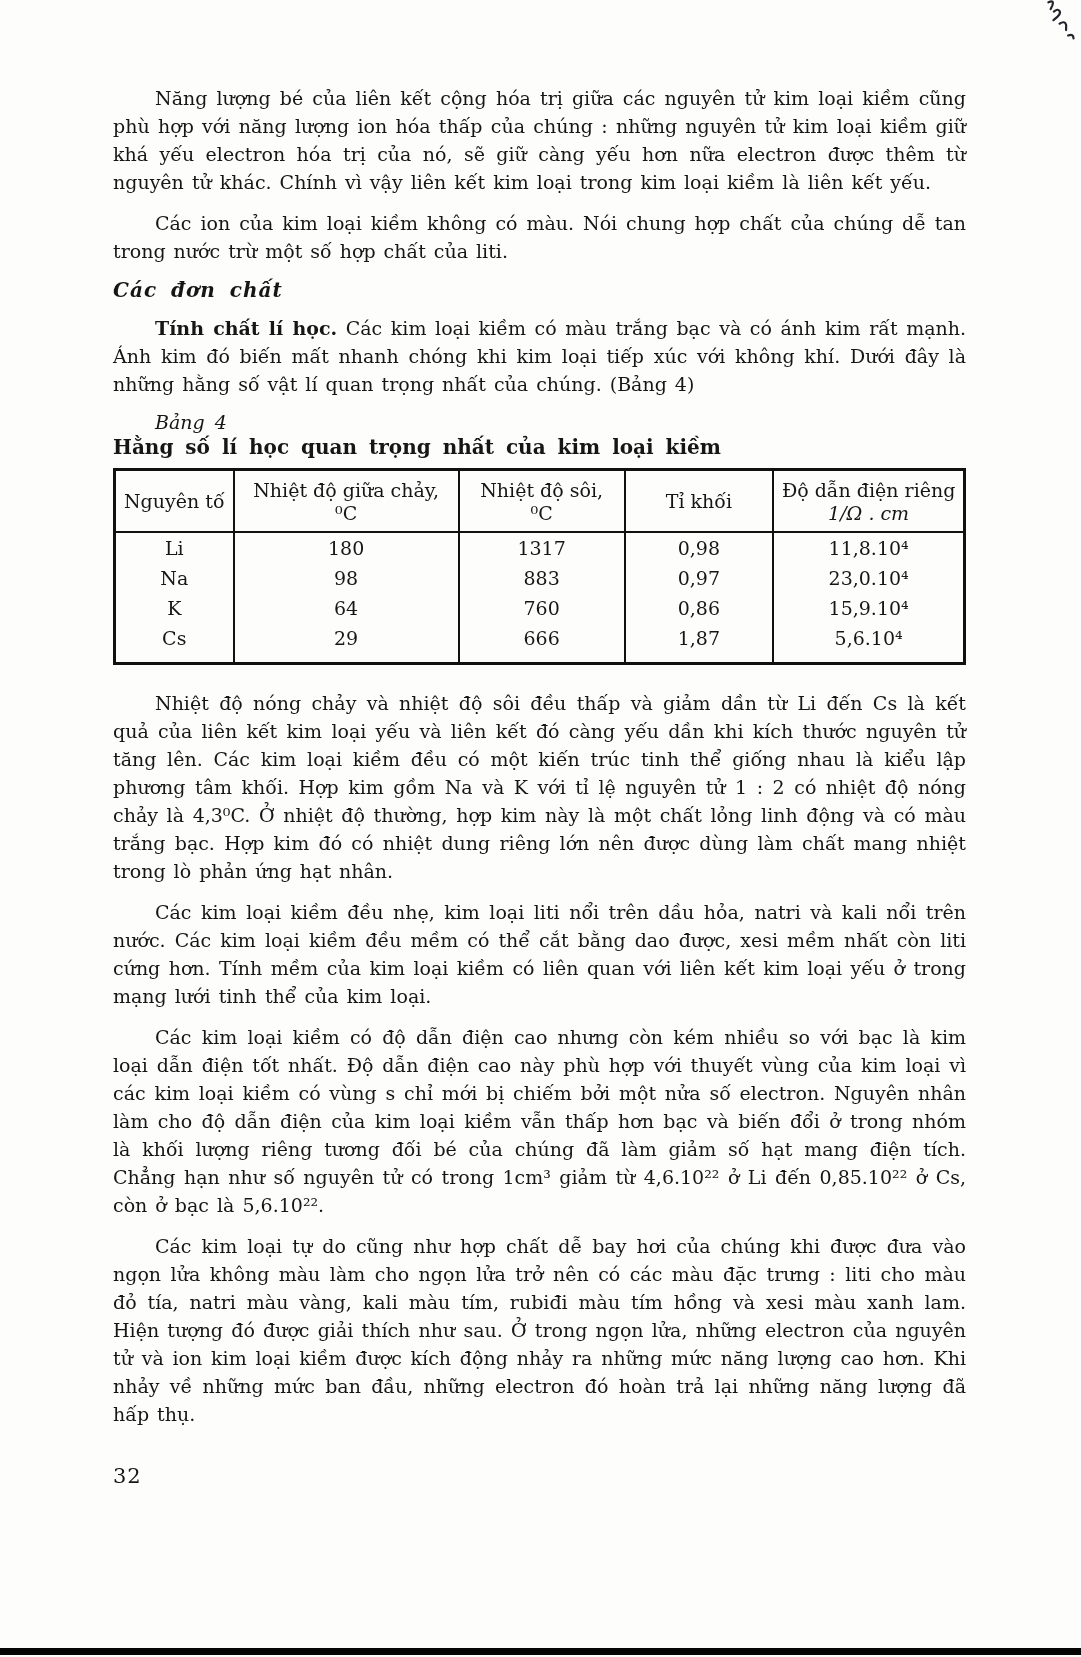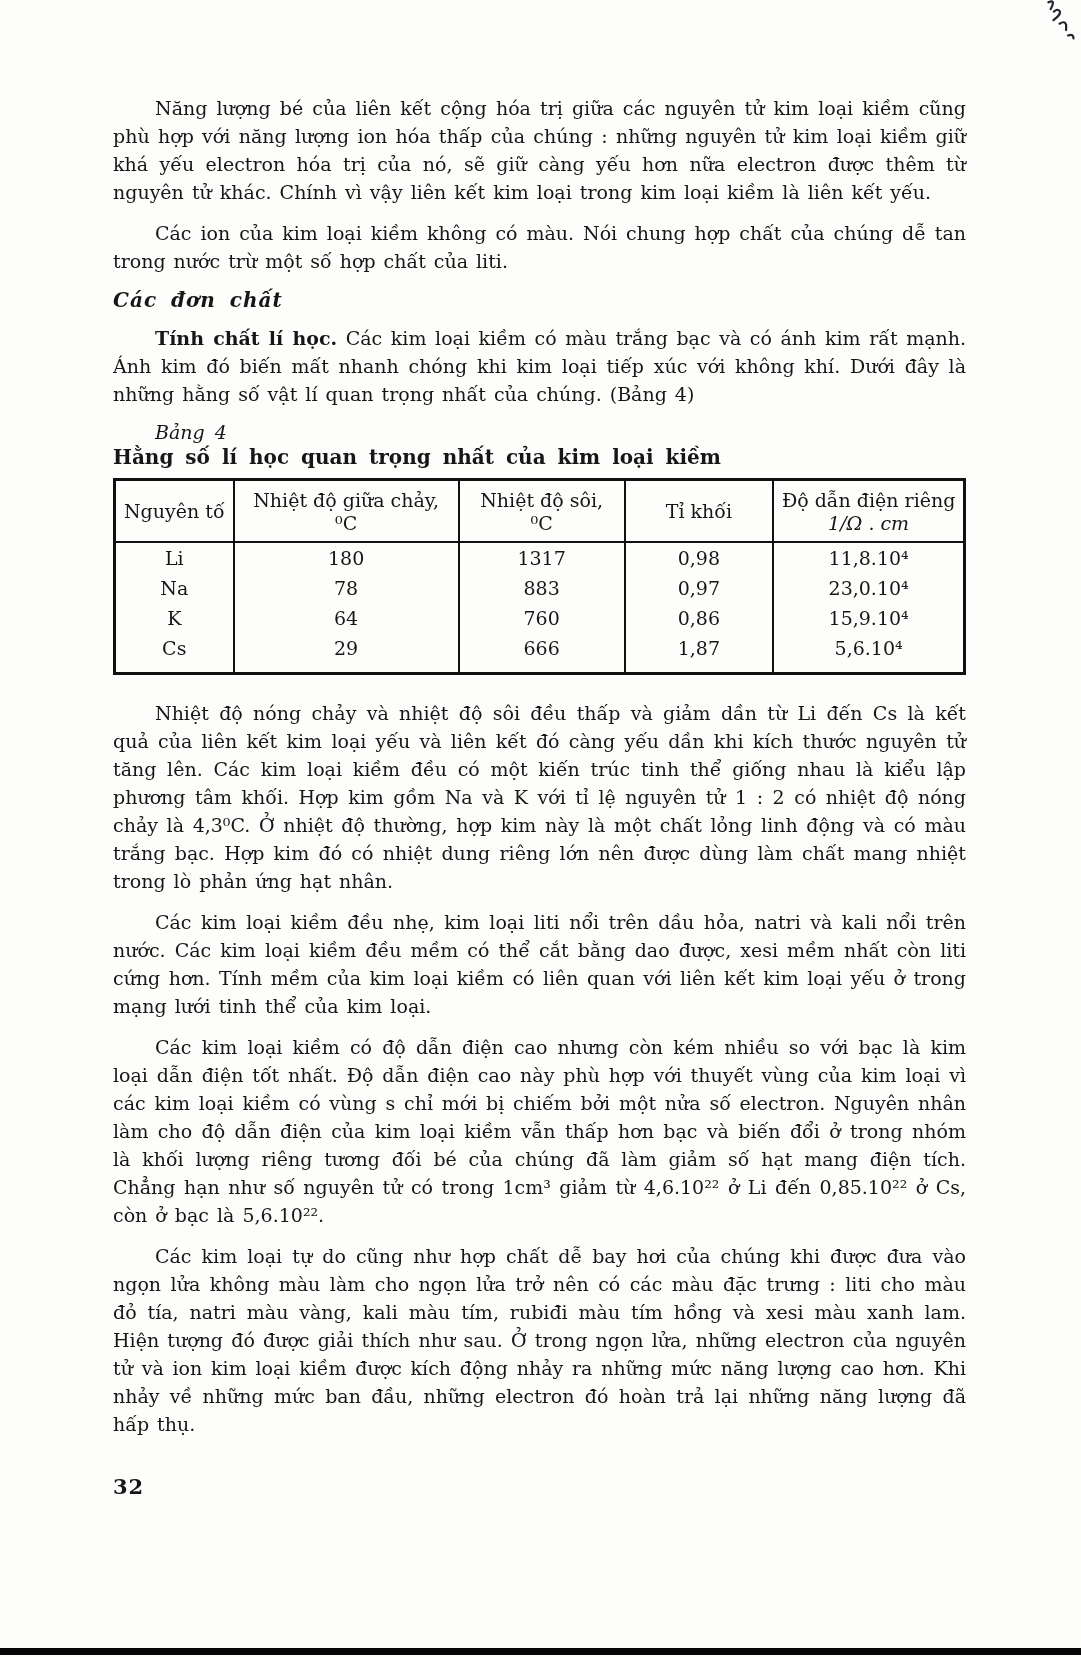--- a/index.html
+++ b/index.html
@@ -11,21 +11,21 @@
     overflow:hidden;
     font-family:"DejaVu Serif","Liberation Serif",serif;
     color:#161616;
   }
   .content{
     position:absolute;
     left:113px;top:82px;
     width:853px;
   }
   .para{
-    margin:12px 0 13px 0;
+    margin:2px 0 13px 0;
     font-size:19px;
     line-height:28px;
     text-align:justify;
     text-indent:42px;
     word-spacing:2px;
   }
   .section-heading{
     margin:8px 0 12px 0;
     font-size:20px;
     font-weight:bold;
@@ -71,21 +71,21 @@
     line-height:28px;
   }
   table.data-table tbody tr:first-child td{}
   table.data-table tbody tr:last-child td{padding-bottom:10px;margin-top:38px;}
   th .unit{display:block;line-height:22px;}
   th:last-child .unit{font-style:italic;}
   .after-table{margin-top:24px;}
   .page-number{
     margin-top:36px;
     font-size:21px;
-    font-weight:bold;
+    font-weight:normal;
     letter-spacing:1px;
   }
   .corner-mark{
     position:absolute;
     top:-6px;right:-8px;
     transform:rotate(38deg);
   }
   .bottom-bar{
     position:absolute;
     left:0;bottom:2px;
@@ -138,21 +138,21 @@
       <tbody>
         <tr>
           <td>Li</td>
           <td>180</td>
           <td>1317</td>
           <td>0,98</td>
           <td>11,8.10⁴</td>
         </tr>
         <tr>
           <td>Na</td>
-          <td>78</td>
+          <td>98</td>
           <td>883</td>
           <td>0,97</td>
           <td>23,0.10⁴</td>
         </tr>
         <tr>
           <td>K</td>
           <td>64</td>
           <td>760</td>
           <td>0,86</td>
           <td>15,9.10⁴</td>

